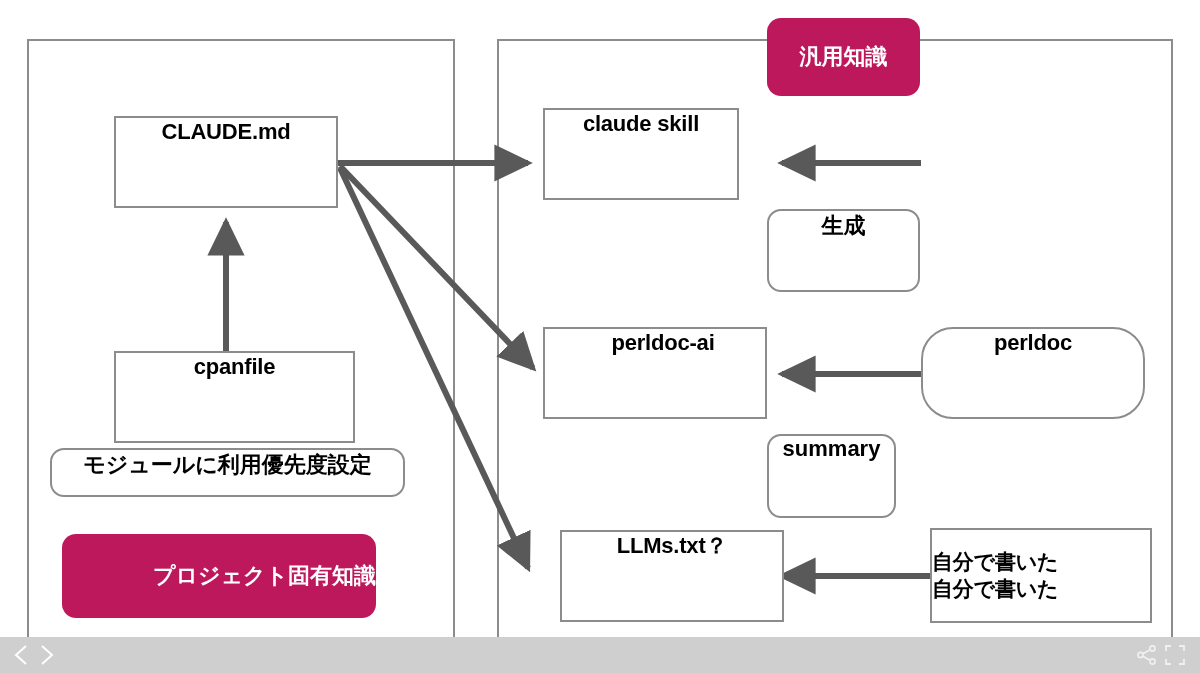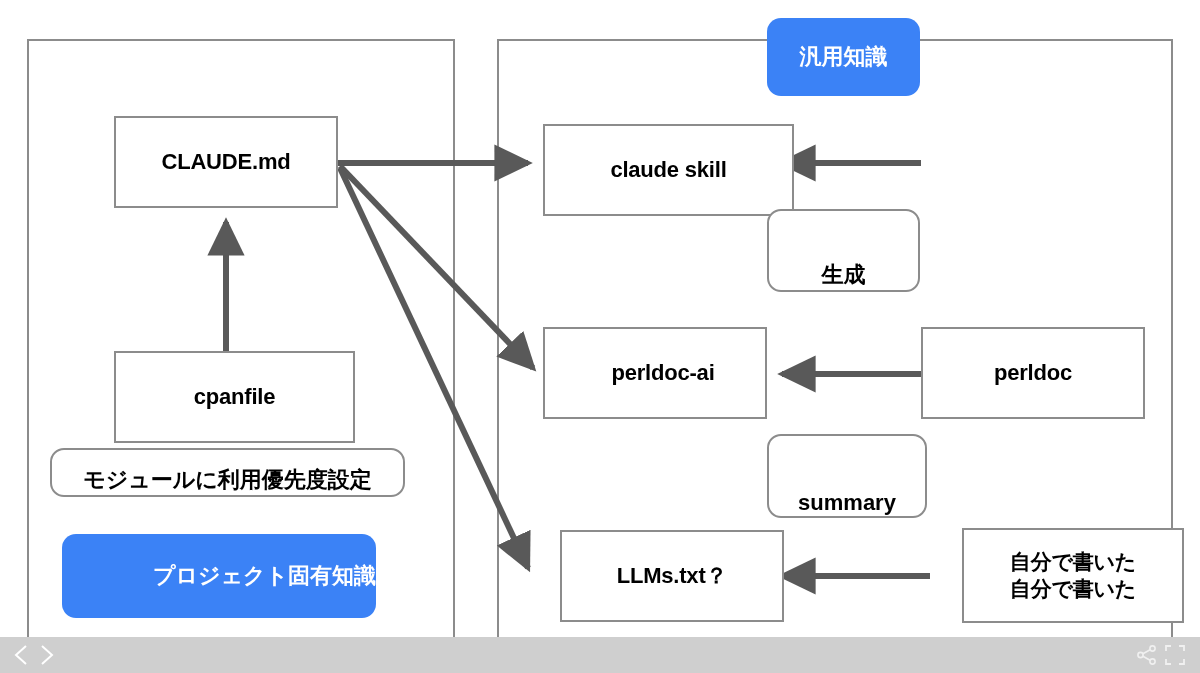--- a/index.html
+++ b/index.html
@@ -22,51 +22,51 @@
   }
   #panel-left {left:27px; top:39px; width:428px; height:606px;}
   #panel-right{left:497px;top:39px; width:676px; height:606px;}
 
   
   .node{
     position:absolute;
     box-sizing:border-box;
     border:2px solid #8c8c8c;
     background:#ffffff;
-    display:flex;align-items:center;justify-content:center;
+    display:flex;align-items:flex-start;justify-content:center;
     text-align:center;
     font-weight:bold;
     font-size:22px;
     color:#000000;
     line-height:1.25;
     letter-spacing:-0.2px;
     z-index:5;
   }
-  .node.two-line{font-size:21px;margin-left:32px;}
+  .node.two-line{font-size:21px;}
 
   
   .chip{
     position:absolute;
     box-sizing:border-box;
     border:2px solid #8c8c8c;
     background:#ffffff;
     border-radius:14px;
-    display:flex;align-items:flex-end;justify-content:center;
+    display:flex;align-items:flex-start;justify-content:center;
     text-align:center;
     font-weight:bold;
     font-size:22px;
     color:#000000;
     z-index:6;
   }
 
   
   .badge{
     position:absolute;
     box-sizing:border-box;
-    background:#3b82f6;
+    background:#be185d;
     border-radius:14px;
     display:flex;align-items:center;justify-content:center;
     text-align:center;
     font-weight:bold;
     font-size:22px;
     color:#ffffff;
     z-index:8;
   }
 
   
@@ -129,38 +129,38 @@
   </div>
 
   <div class="badge" id="b-project" style="left:62px;top:534px;width:314px;height:84px;justify-content:flex-end;">
     <span>プロジェクト固有知識</span>
   </div>
 
   <div class="badge" id="b-general" style="left:767px;top:18px;width:153px;height:78px;">
     <span>汎用知識</span>
   </div>
 
-  <div class="node" id="n-claude-skill" style="left:543px;top:124px;width:251px;height:92px;">
+  <div class="node" id="n-claude-skill" style="left:543px;top:108px;width:196px;height:92px;">
     <span>claude skill</span>
   </div>
 
 
   <div class="chip" id="c-generate" style="left:767px;top:209px;width:153px;height:83px;">
     <span>生成</span>
   </div>
 
   <div class="node" id="n-perldoc-ai" style="left:543px;top:327px;width:224px;height:92px;padding-left:16px;">
     <span>perldoc-ai</span>
   </div>
 
-  <div class="node" id="n-perldoc" style="left:921px;top:327px;width:224px;height:92px;">
+  <div class="node" id="n-perldoc" style="left:921px;top:327px;width:224px;height:92px;border-radius:32px;">
     <span>perldoc</span>
   </div>
 
-  <div class="chip" id="c-summary" style="left:767px;top:434px;width:160px;height:84px;">
+  <div class="chip" id="c-summary" style="left:767px;top:434px;width:129px;height:84px;">
     <span>summary</span>
   </div>
 
   <div class="node" id="n-llms-txt" style="left:560px;top:530px;width:224px;height:92px;">
     <span>LLMs.txt？</span>
   </div>
 
   <div class="node two-line" id="n-perl-book" style="left:930px;top:528px;width:222px;height:95px;flex-direction:column;">
     <span>自分で書いた</span>
     <span>自分で書いた</span>

